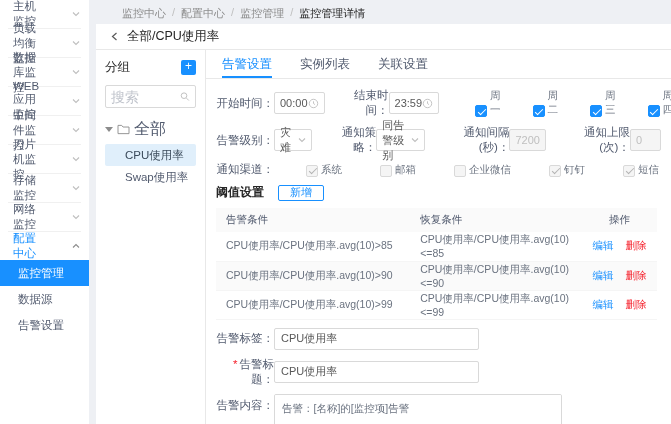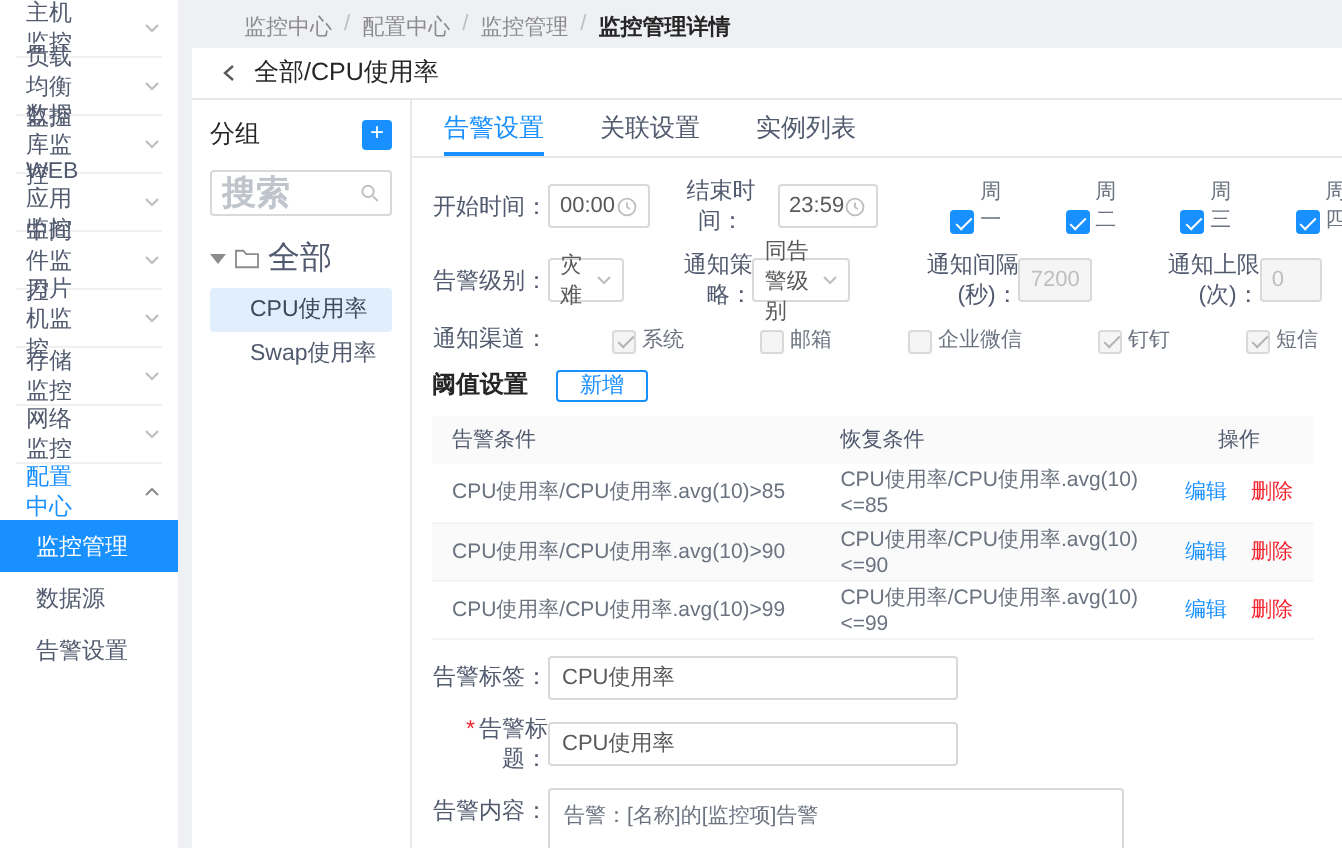--- a/index.html
+++ b/index.html
@@ -20,38 +20,38 @@
   .side-item.cfg { color:#1890ff; }
   .chev { width:8px; height:8px; flex:0 0 auto; }
   .submenu-item {
     height:26px; display:flex; align-items:center; padding-left:18px;
     font-size:11.5px; color:#515a6e; cursor:pointer;
   }
   .submenu-item.active { background:#1890ff; color:#fff; }
   
   .breadcrumb { position:absolute; left:122px; top:6px; font-size:11px; color:#8c8c8c; display:flex; gap:6px; }
   .breadcrumb .crumb { cursor:pointer; }
-  .breadcrumb .crumb.current { color:#262626; font-weight:bold; cursor:default; }
+  .breadcrumb .crumb.current { color:#262626; font-weight:normal; cursor:default; }
   .breadcrumb .sep { color:#bfbfbf; }
   
   .main-card { position:absolute; left:96px; top:24px; width:575px; height:400px; background:#fff; display:flex; flex-direction:column; }
   .title-bar { height:26px; display:flex; align-items:center; padding-left:14px; border-bottom:1px solid #e8e8e8; flex:0 0 auto; }
   .back-ic { width:9px; height:9px; margin-right:8px; cursor:pointer; }
   .page-title { font-size:12.5px; color:#262626; }
   .card-body { flex:1; display:flex; min-height:0; }
   
   .group-panel { width:110px; border-right:1px solid #e8e8e8; padding:9px 9px; flex:0 0 auto; }
   .gp-head { display:flex; align-items:center; justify-content:space-between; }
   .gp-title { font-size:12.5px; color:#262626; }
   .gp-add { width:15px; height:15px; background:#1890ff; color:#fff; border-radius:2px;
             font-size:12px; line-height:13px; text-align:center; cursor:pointer; }
   .gp-search { margin-top:9px; height:23px; border:1px solid #d9d9d9; border-radius:2px;
                display:flex; align-items:center; padding:0 5px; background:#fff; }
-  .gp-search input { border:0; outline:0; width:100%; font-size:17px; color:#595959;
-                     font-family:"Liberation Sans","DejaVu Sans",sans-serif;font-weight:bold; }
+  .gp-search input { border:0; outline:0; width:100%; font-size:14px; color:#595959;
+                     font-family:"Liberation Sans","DejaVu Sans",sans-serif; }
   .gp-search input::placeholder { color:#c0c4cc; }
   .tree { margin-top:11px; }
   .tree-root { display:flex; align-items:center; gap:4px; font-size:16px; color:#515a6e; cursor:pointer; }
   .caret-down { width:0; height:0; border-left:4px solid transparent; border-right:4px solid transparent; border-top:5px solid #8c8c8c; }
   .tree-children { margin-top:4px; }
   .tree-child { height:22px; line-height:22px; padding-left:20px; font-size:11.5px; color:#515a6e; cursor:pointer; border-radius:2px; }
   .tree-child.selected { background:#e0effb; color:#3a4a5a; }
   
   .content { flex:1; min-width:0; display:flex; flex-direction:column; }
   .tabs { height:29px; border-bottom:1px solid #e8e8e8; display:flex; padding-left:16px; gap:28px; flex:0 0 auto; }
@@ -223,36 +223,36 @@
         <div class="tree-children">
           <div class="tree-child selected">CPU使用率</div>
           <div class="tree-child">Swap使用率</div>
         </div>
       </div>
     </div>
 
     <div class="content">
       <div class="tabs">
         <div class="tab active">告警设置</div>
+        <div class="tab">实例列表</div>
         <div class="tab">关联设置</div>
-        <div class="tab">实例列表</div>
       </div>
 
       <div class="pane">
 
         <div class="frow">
           <span class="lbl" style="width:58px;">开始时间：</span>
           <div class="ibox" style="width:56px;">
             <span class="val">00:00</span>
             <svg class="clock" viewBox="0 0 12 12">
                 <circle cx="6" cy="6" r="4.6" fill="none" stroke="#bfbfbf" stroke-width="1"></circle>
                 <path d="M6 3.6 V6 L7.6 7.2" stroke="#bfbfbf" stroke-width="1" fill="none"></path>
               </svg>
           </div>
-          <span class="lbl ml8" style="width:56px;text-align:center;">结束时间：</span>
+          <span class="lbl ml8" style="width:56px;">结束时间：</span>
           <div class="ibox" style="width:56px;">
             <span class="val">23:59</span>
             <svg class="clock" viewBox="0 0 12 12">
                 <circle cx="6" cy="6" r="4.6" fill="none" stroke="#bfbfbf" stroke-width="1"></circle>
                 <path d="M6 3.6 V6 L7.6 7.2" stroke="#bfbfbf" stroke-width="1" fill="none"></path>
               </svg>
           </div>
           <span class="cb checked ml8">
               <span class="box"></span>
               <span class="cb-lb">周一</span>

